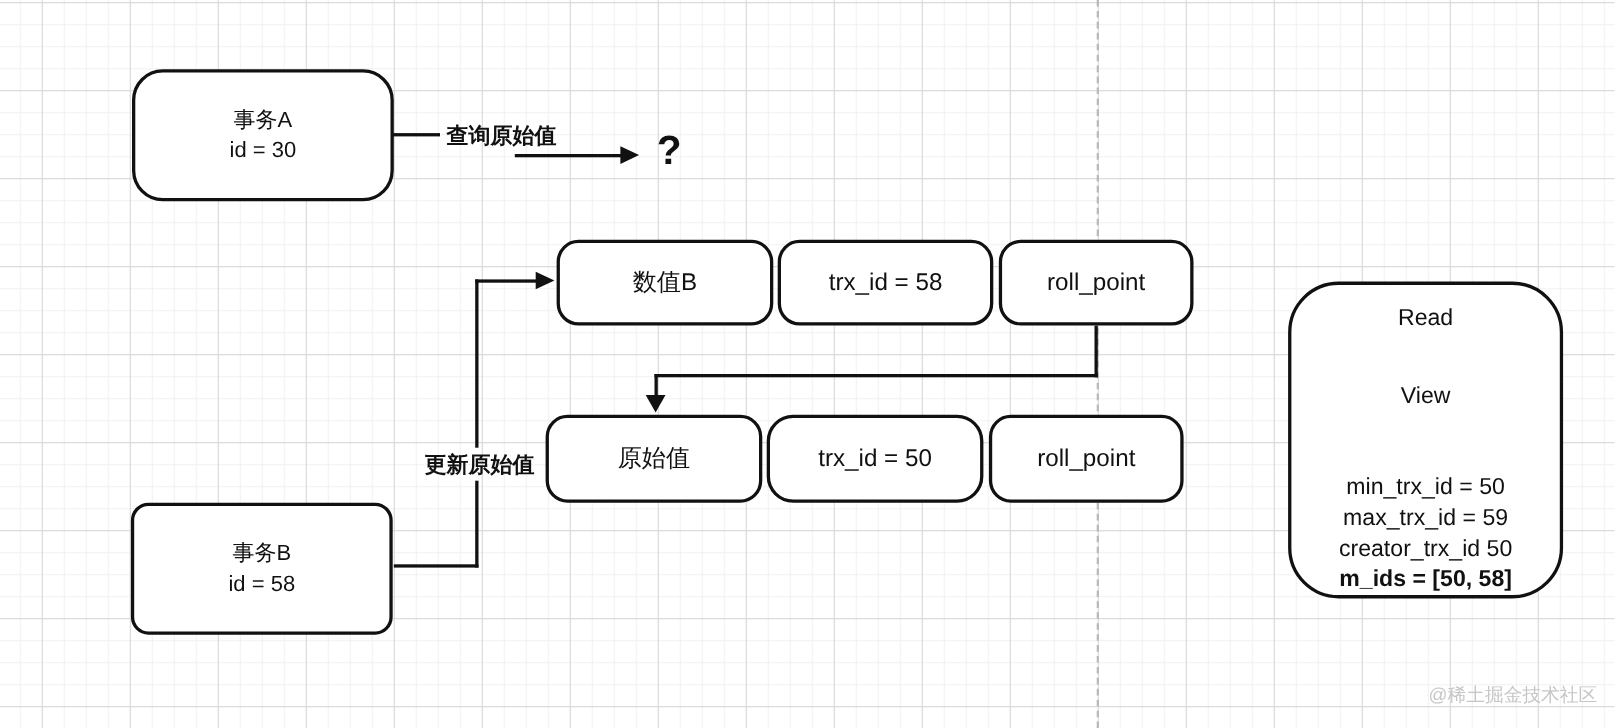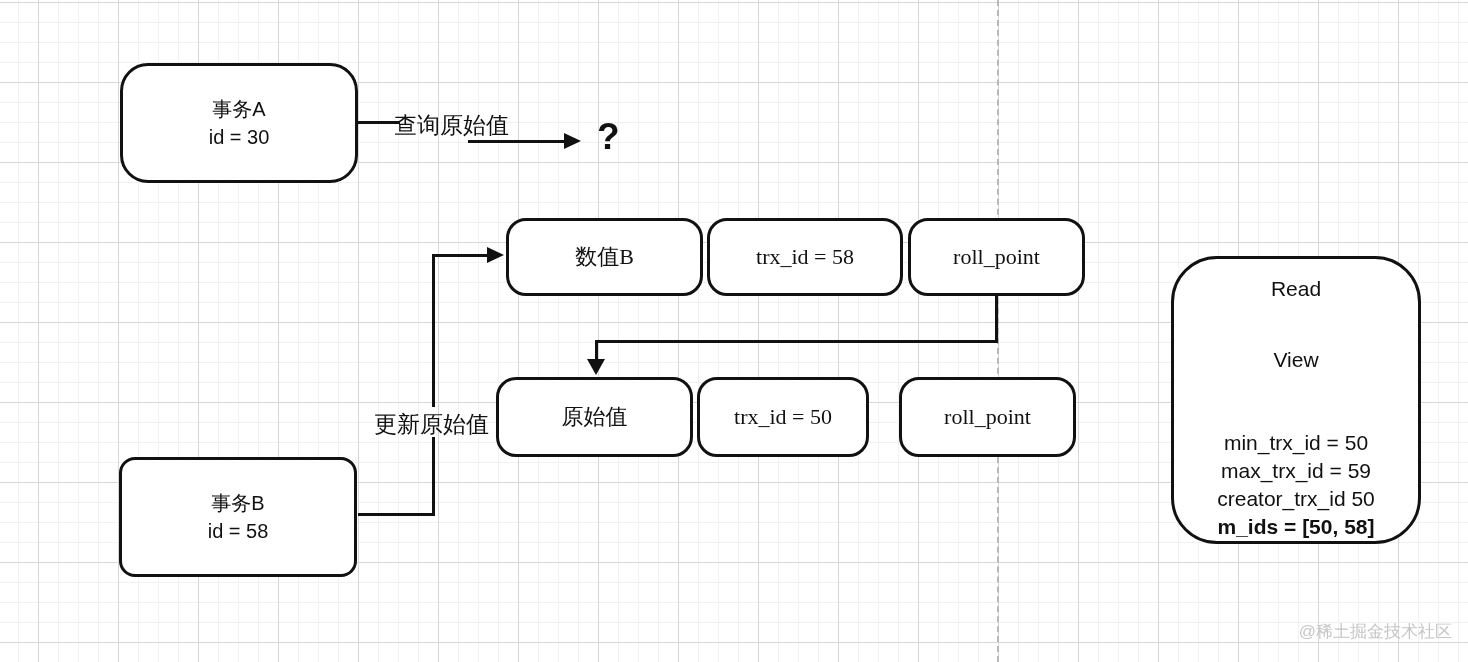--- a/index.html
+++ b/index.html
@@ -31,39 +31,41 @@
     background: #ffffff;
     border: 3px solid #111111;
     display: flex;
     flex-direction: column;
     align-items: center;
     justify-content: center;
     text-align: center;
     z-index: 3;
   }
   .txn-box { width: 238px; height: 120px; border-radius: 28px; font-size: 20px; line-height: 28px; }
-  .cell-box { height: 78px; border-radius: 20px; font-size: 22px; font-family: Liberation Serif, serif; }
+  .cell-box { height: 78px; border-radius: 20px; font-size: 22px; }
   .readview-box {
     width: 250px; height: 288px; border-radius: 46px;
     justify-content: space-between; padding-top: 16px;
     font-size: 21px; line-height: 28px;
   }
   .rv-fields { margin-top: 13px; font-size: 21px; line-height: 28px; }
   .rv-bold { font-weight: 700; }
   .line { position: absolute; background: #111111; z-index: 2; }
   .arrowhead { position: absolute; width: 0; height: 0; z-index: 2; }
   .ah-right { border-top: 8px solid transparent; border-bottom: 8px solid transparent; border-left: 17px solid #111111; }
   .ah-down  { border-left: 9px solid transparent; border-right: 9px solid transparent; border-top: 16px solid #111111; }
   .edge-label {
     position: absolute;
     width: 124px;
-    font-size: 23px;
+    text-align: center;
+    font-size: 20px;
     z-index: 4;
     color: #111111;
     white-space: nowrap;
+    font-weight: bold;
   }
   .question-mark {
     position: absolute;
     left: 597px; top: 116px;
     font-size: 37px;
     font-weight: 600;
     z-index: 3;
   }
   .watermark {
     position: absolute;
@@ -72,21 +74,21 @@
     color: #c6c6c6;
     z-index: 3;
   }
   
   #txn-a { left: 120px; top: 63px; }
   #txn-b { left: 119px; top: 457px; border-radius: 16px; }
   #row1-value { left: 506px; top: 218px; width: 197px; }
   #row1-trx   { left: 707px; top: 218px; width: 196px; }
   #row1-roll  { left: 908px; top: 218px; width: 177px; }
   #row2-value { left: 496px; top: 377px; width: 197px; height: 80px; }
-  #row2-trx   { left: 697px; top: 377px; width: 172px; height: 80px; }
+  #row2-trx   { left: 697px; top: 377px; width: 197px; height: 80px; border-radius: 24px; }
   #row2-roll  { left: 899px; top: 377px; width: 177px; height: 80px; }
   #readview   { left: 1171px; top: 256px; }
   
   #c1-stub   { left: 356px; top: 121px; width: 44px; height: 3px; }
   #c1-label  { left: 394px; top: 110px; }
   #c1-line   { left: 468px; top: 140px; width: 98px; height: 3px; }
   #c1-head   { left: 564px; top: 133px; }
   
   #c2-h1      { left: 358px; top: 513px; width: 77px; height: 3px; }
   #c2-v-low   { left: 432px; top: 437px; width: 3px; height: 79px; }

